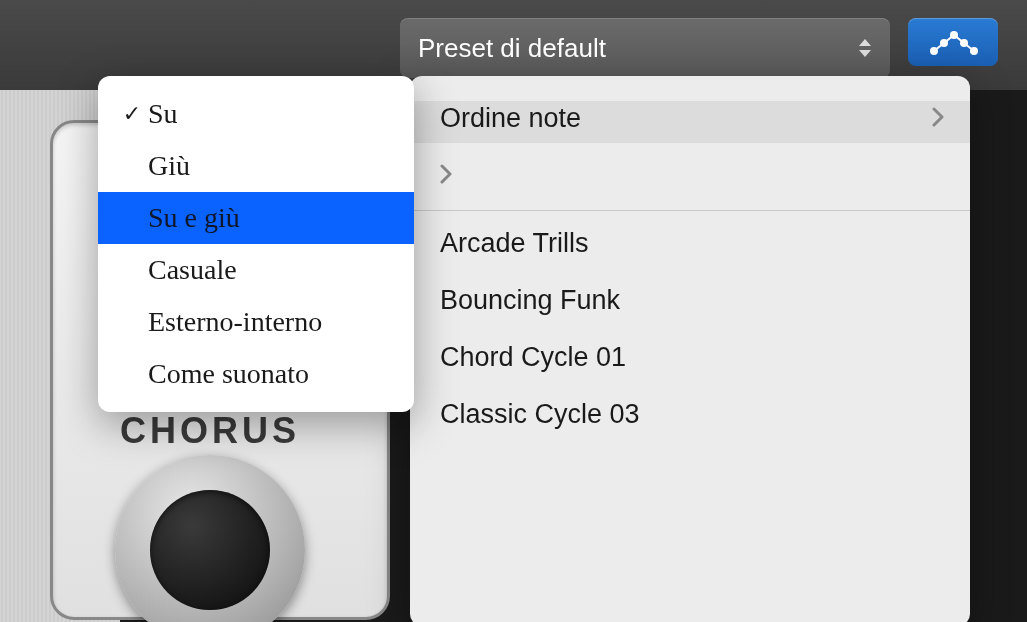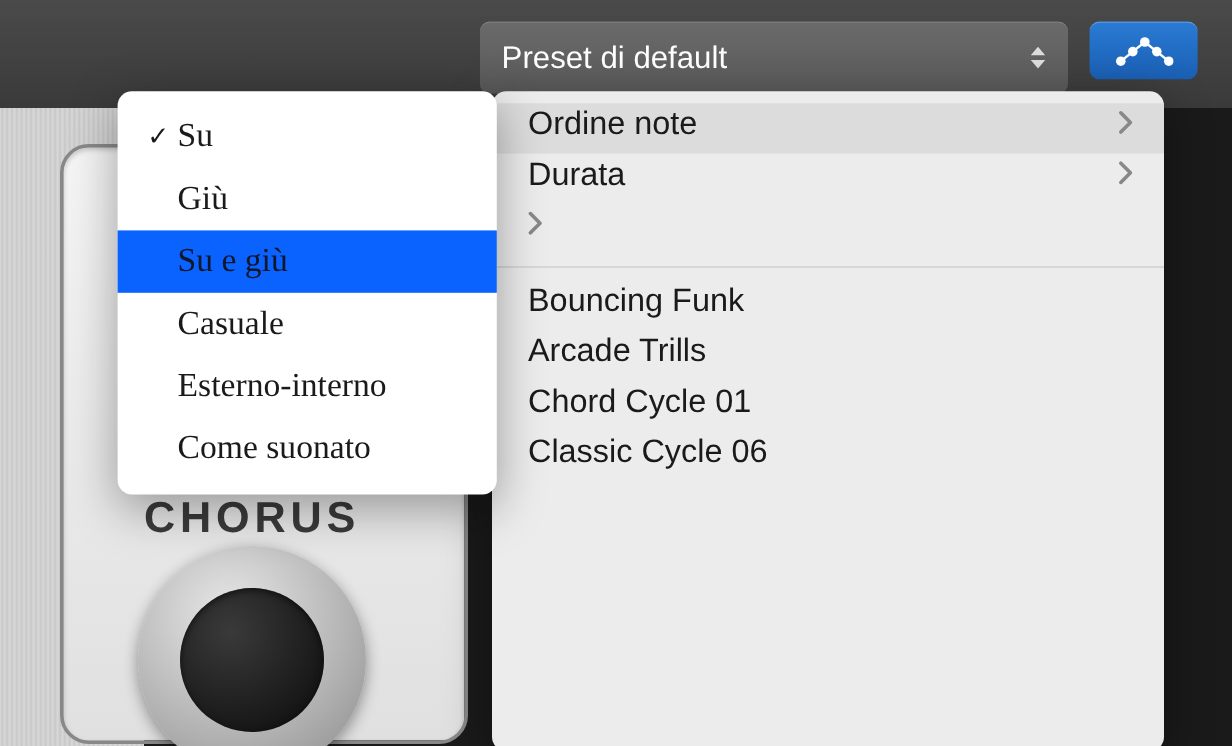--- a/index.html
+++ b/index.html
@@ -128,20 +128,21 @@
       padding: 10px 0;
     }
     .menu-item {
       display: flex;
       align-items: center;
       justify-content: space-between;
       padding: 2px 26px 9px 30px;
       font-size: 27px;
       color: #1a1a1a;
       cursor: default;
+      margin-top: 15px;
     }
     .menu-item.hover {
       background: #dcdcdc;
     }
     .menu-chevron {
       color: #888;
     }
     .menu-separator {
       height: 1px;
       background: #c8c8c8;
@@ -224,42 +225,36 @@
 </div>
 
 <div class="main-menu" id="main-menu">
     <div class="menu-item hover">
       <span>Ordine note</span>
       <span class="menu-chevron"><svg width="12" height="20" viewBox="0 0 12 20">
           <path d="M2 2 L10 10 L2 18" stroke="currentColor" stroke-width="3" fill="none" stroke-linecap="round" stroke-linejoin="round"></path>
         </svg></span>
     </div>
     <div class="menu-item">
-      <span>Durata</span>
       <span class="menu-chevron"><svg width="12" height="20" viewBox="0 0 12 20">
           <path d="M2 2 L10 10 L2 18" stroke="currentColor" stroke-width="3" fill="none" stroke-linecap="round" stroke-linejoin="round"></path>
         </svg></span>
     </div>
-    <div class="menu-item">
-      <span class="menu-chevron"><svg width="12" height="20" viewBox="0 0 12 20">
-          <path d="M2 2 L10 10 L2 18" stroke="currentColor" stroke-width="3" fill="none" stroke-linecap="round" stroke-linejoin="round"></path>
-        </svg></span>
-    </div>
     <div class="menu-separator"></div>
     <div class="menu-item">
+      <span>Arcade Trills</span>
+    </div>
+    <div class="menu-item">
       <span>Bouncing Funk</span>
     </div>
     <div class="menu-item">
-      <span>Arcade Trills</span>
-    </div>
-    <div class="menu-item">
       <span>Chord Cycle 01</span>
     </div>
     <div class="menu-item">
-      <span>Classic Cycle 06</span>
+      <span>Classic Cycle 03</span>
     </div>
   </div>
 
 <div class="submenu" id="submenu">
     <div class="submenu-item">
       <span class="check">✓</span>
       <span class="label">Su</span>
     </div>
     <div class="submenu-item">
       <span class="check"></span>

